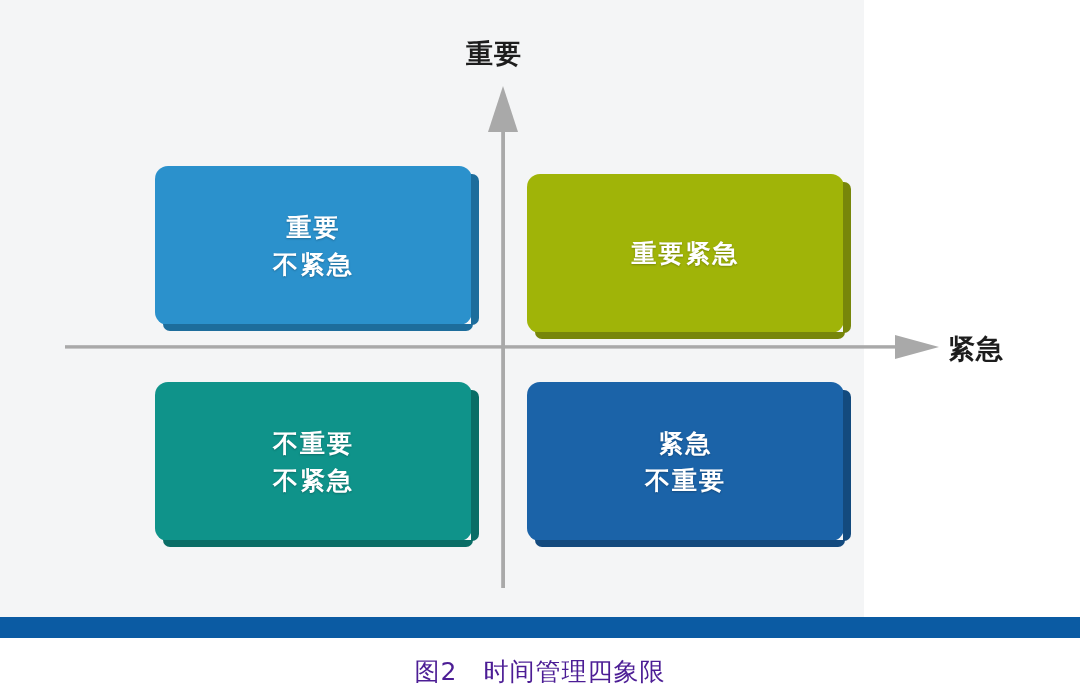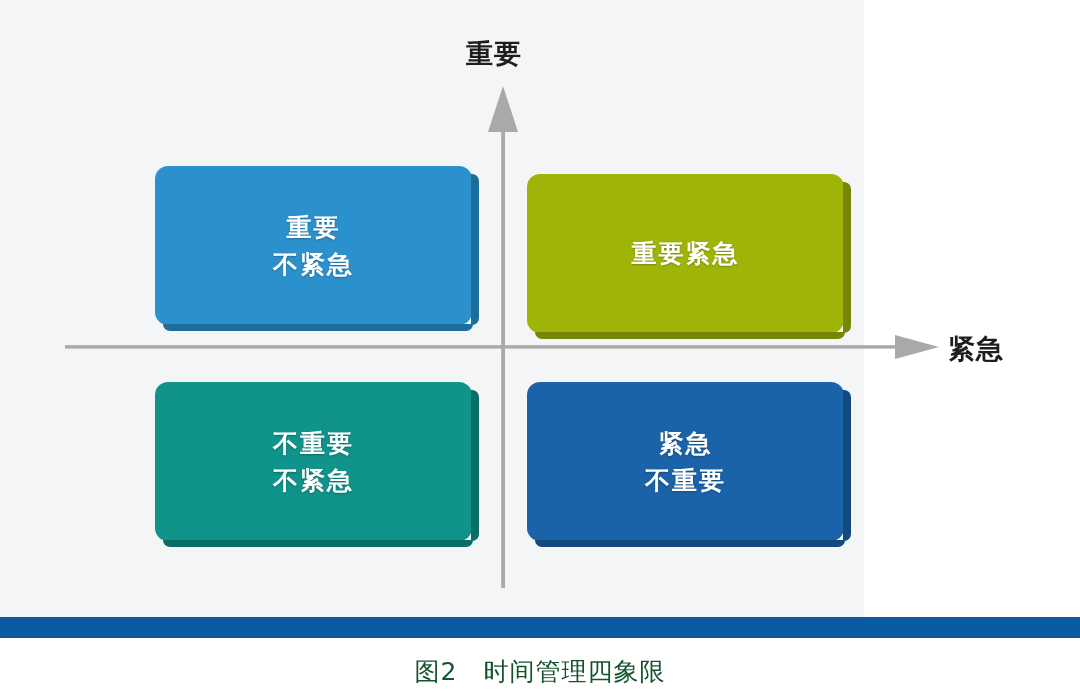--- a/index.html
+++ b/index.html
@@ -116,21 +116,21 @@
     height: 21px;
   }
   
   .caption {
     position: absolute;
     left: 0;
     top: 655px;
     width: 1080px;
     text-align: center;
     font-size: 25px;
-    color: #14532d;
+    color: #4c1d95;
     letter-spacing: 1px;
     font-family: "DejaVu Sans", "Liberation Sans", sans-serif;
   }
 </style>
 </head>
 <body>
 
 <div id="page">
 
   <div class="canvas" style="background: rgb(244, 245, 246);">

